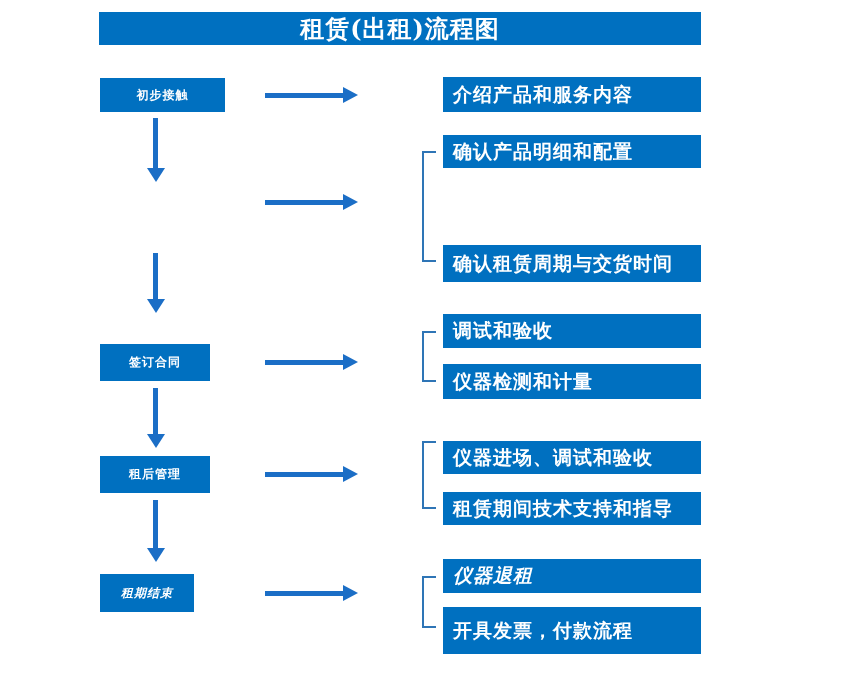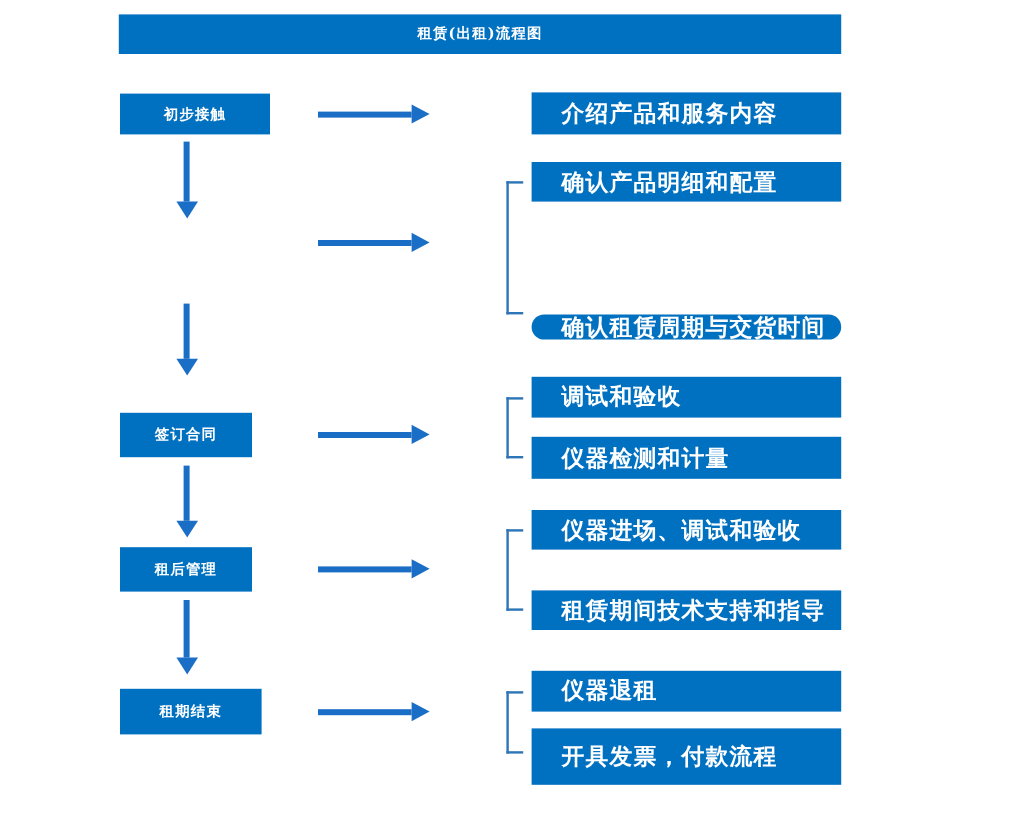--- a/index.html
+++ b/index.html
@@ -23,32 +23,32 @@
     color: var(--text-white);
     font-weight: bold;
     display: flex;
     align-items: center;
     white-space: nowrap;
     box-sizing: border-box;
   }
   .titlebar {
     left: 99px; top: 12px; width: 602px; height: 33px;
     justify-content: center;
-    font-size: 12px;
+    font-size: 24px;
     letter-spacing: 1px;
   }
   .stepbox {
     justify-content: center;
     font-size: 12px;
     letter-spacing: 1px;
   }
   .outbox {
     left: 443px; width: 258px;
     justify-content: flex-start;
-    padding-left: 25px;
+    padding-left: 10px;
     font-size: 19px;
     letter-spacing: 1px;
   }
   
   .h-arrow {
     position: absolute;
     left: 265px; width: 78px; height: 5px;
     background: var(--arrow-blue);
   }
   .h-arrow::after {
@@ -88,45 +88,45 @@
 </head>
 <body>
 
 <div class="canvas">
 
   <div class="bluebox titlebar">租赁(出租)流程图</div>
 
   <div class="bluebox stepbox" style="left:100px; top:78px;  width:125px; height:34px;">初步接触</div>
   <div class="bluebox stepbox" style="left:100px; top:344px; width:110px; height:37px;font-family:Liberation Mono, monospace;">签订合同</div>
   <div class="bluebox stepbox" style="left:100px; top:456px; width:110px; height:37px;">租后管理</div>
-  <div class="bluebox stepbox" style="left:100px; top:574px; width:118px; height:38px;">租期结束</div>
+  <div class="bluebox stepbox" style="left:100px; top:574px; width:94px; height:38px;font-style:italic;">租期结束</div>
 
   <div class="v-arrow" style="top:118px; height:50px;"></div>
   <div class="v-arrow" style="top:253px; height:46px;"></div>
   <div class="v-arrow" style="top:388px; height:46px;"></div>
   <div class="v-arrow" style="top:500px; height:48px;"></div>
 
   <div class="h-arrow" style="top:93px;"></div>
   <div class="h-arrow" style="top:200px;"></div>
   <div class="h-arrow" style="top:360px;"></div>
   <div class="h-arrow" style="top:472px;"></div>
   <div class="h-arrow" style="top:591px;"></div>
 
   <div class="bracket" style="top:151px; height:111px;"></div>
   <div class="bracket" style="top:331px; height:51px;"></div>
   <div class="bracket" style="top:441px; height:68px;"></div>
   <div class="bracket" style="top:576px; height:52px;"></div>
 
   <div class="bluebox outbox" style="top:77px;  height:35px;">介绍产品和服务内容</div>
 
   <div class="bluebox outbox" style="top:135px; height:33px;">确认产品明细和配置</div>
-  <div class="bluebox outbox" style="top:262px; height:21px;border-radius:12px;">确认租赁周期与交货时间</div>
+  <div class="bluebox outbox" style="top:245px; height:37px;">确认租赁周期与交货时间</div>
 
   <div class="bluebox outbox" style="top:314px; height:34px;">调试和验收</div>
   <div class="bluebox outbox" style="top:364px; height:35px;">仪器检测和计量</div>
 
-  <div class="bluebox outbox" style="top:425px; height:33px;">仪器进场、调试和验收</div>
+  <div class="bluebox outbox" style="top:441px; height:33px;">仪器进场、调试和验收</div>
   <div class="bluebox outbox" style="top:492px; height:33px;">租赁期间技术支持和指导</div>
 
-  <div class="bluebox outbox" style="top:559px; height:34px;">仪器退租</div>
+  <div class="bluebox outbox" style="top:559px; height:34px;font-style:italic;">仪器退租</div>
   <div class="bluebox outbox" style="top:607px; height:47px;">开具发票，付款流程</div>
 
 </div>
 
 </body></html>

